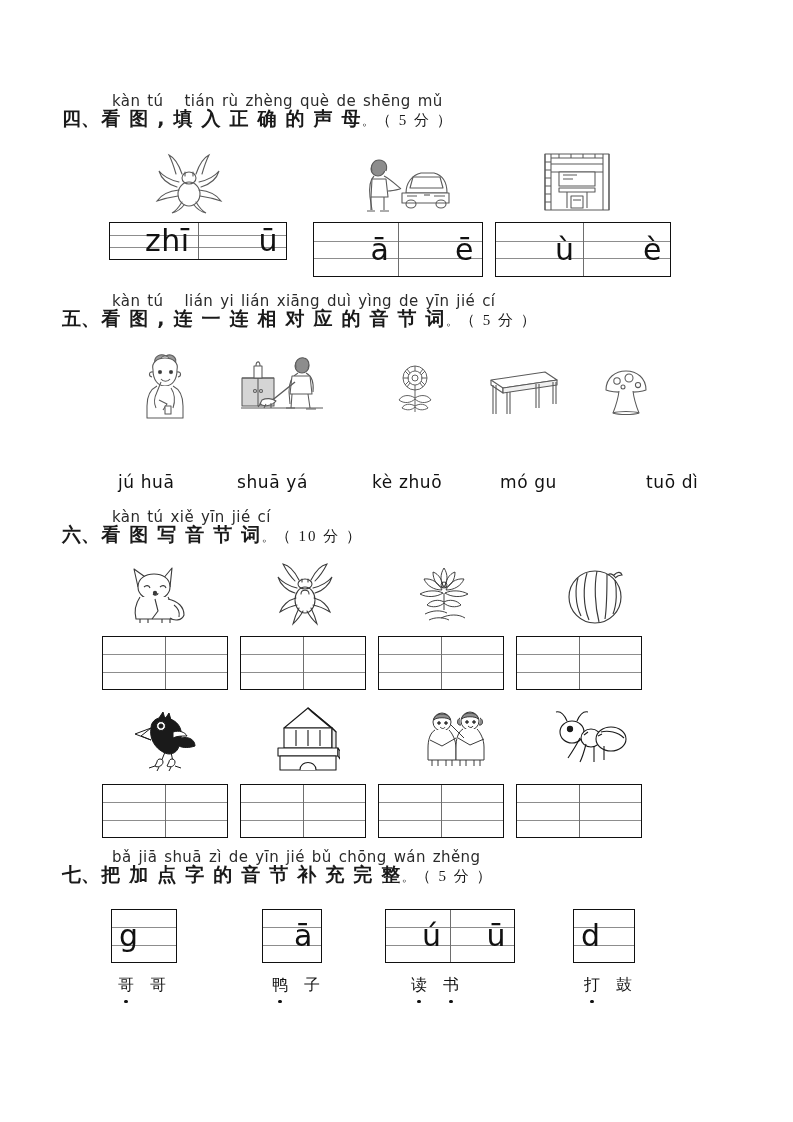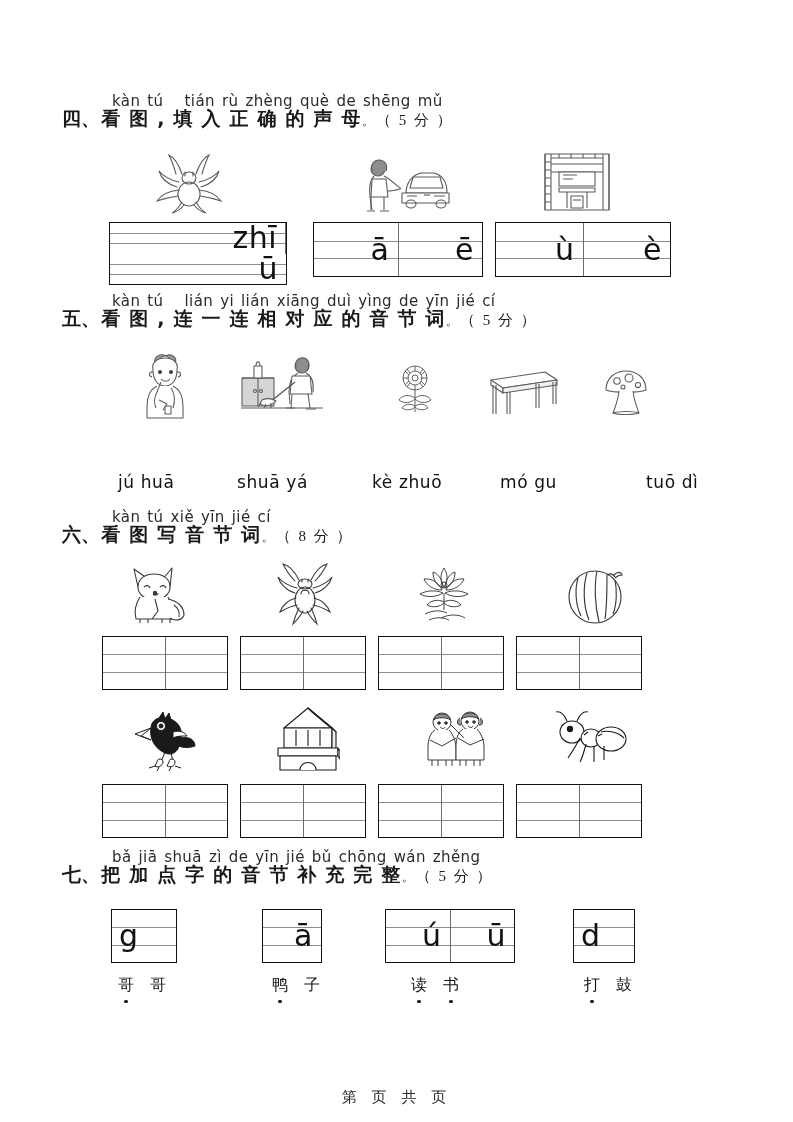--- a/index.html
+++ b/index.html
@@ -211,21 +211,21 @@
         <path d="M26 27 L40 27 M26 31 L36 31"></path>
         <path d="M22 40 L58 40 L58 44 L22 44 Z" fill="#fff"></path>
         <path d="M30 44 L30 60 M50 44 L50 60"></path>
         <path d="M34 48 L46 48 L46 60 L34 60 Z" fill="#fff"></path>
         <path d="M36 52 L44 52"></path>
         <path d="M22 6 L22 10 M34 6 L34 10 M46 6 L46 10 M58 6 L58 10"></path>
       </g>
     </svg>
   </div>
 
-  <div class="grid-box" style="left:109px; top:222px; width:178px; height:63px;flex-direction:column;">
+  <div class="grid-box" style="left:109px; top:222px; width:178px; height:38px;">
     <div class="cell">
       <div class="rule r1"></div>
         <div class="rule r2"></div>
       <div class="glyph">zhī</div>
     </div>
     <div class="cell">
       <div class="rule r1"></div>
         <div class="rule r2"></div>
       <div class="glyph">ū</div>
     </div>
@@ -361,21 +361,21 @@
     <div class="syl" style="left:237px;">shuā yá</div>
     <div class="syl" style="left:372px;">kè zhuō</div>
     <div class="syl" style="left:500px;">mó gu</div>
     <div class="syl" style="left:602px;margin-left:44px;">tuō dì</div>
   </div>
 
   <div class="section" style="top:508px;">
     <div class="heading-wrap">
       <div class="pinyin-line" id="q6p"><span>kàn</span><span>tú</span><span>xiě</span><span>yīn</span><span>jié</span><span>cí</span></div>
       <div class="heading-main">
-        <span class="num">六</span><span>、</span><span>看 图 写 音 节 词</span><span class="period">。</span><span class="score">（ 8 分 ）</span>
+        <span class="num">六</span><span>、</span><span>看 图 写 音 节 词</span><span class="period">。</span><span class="score">（ 10 分 ）</span>
       </div>
     </div>
   </div>
 
   <div class="pic" style="left:124px; top:563px;">
     <svg width="66" height="62" viewBox="0 0 66 62">
       <g fill="none" stroke="#3a3a3a" stroke-width="1.1" stroke-linejoin="round">
         <path d="M14 24 L10 6 L24 16" fill="#fff"></path>
         <path d="M38 17 L48 5 L46 24" fill="#fff"></path>
         <path d="M14 24 C14 15 22 11 30 11 C38 11 46 15 46 24 C46 32 38 37 30 37 C22 37 14 32 14 24 Z" fill="#fff"></path>
@@ -664,15 +664,14 @@
         <div class="rule r2"></div>
       <div class="glyph left">d</div>
     </div>
   </div>
 
   <div class="hanzi-group" style="left:118px; top:975px;" id="w0"><span class="ch dotted">哥</span><span class="ch">哥</span></div>
   <div class="hanzi-group" style="left:272px; top:975px;font-family:Liberation Serif, serif;" id="w1"><span class="ch dotted">鸭</span><span class="ch">子</span></div>
   <div class="hanzi-group" style="left:411px; top:975px;" id="w2"><span class="ch dotted">读</span><span class="ch dotted">书</span></div>
   <div class="hanzi-group" style="left:584px; top:975px;" id="w3"><span class="ch dotted">打</span><span class="ch">鼓</span></div>
 
-  <div class="footer">第 页 共 页</div>
 
 </div>
 
 </body></html>

